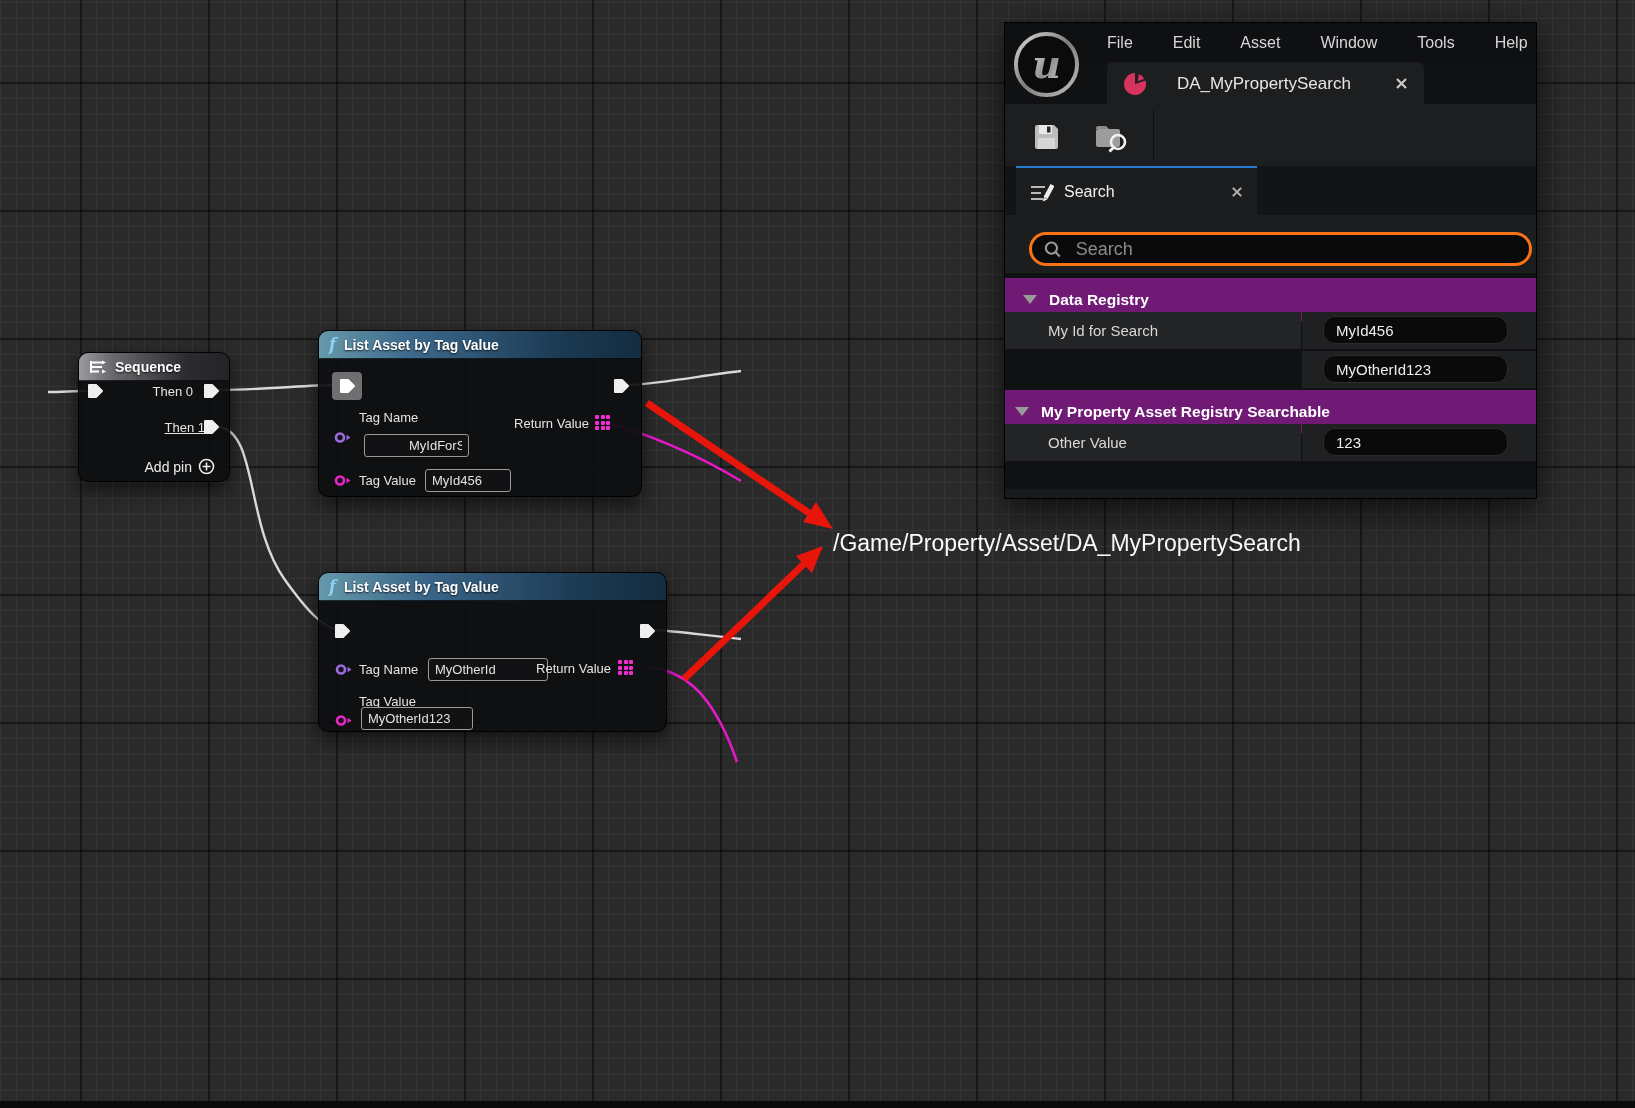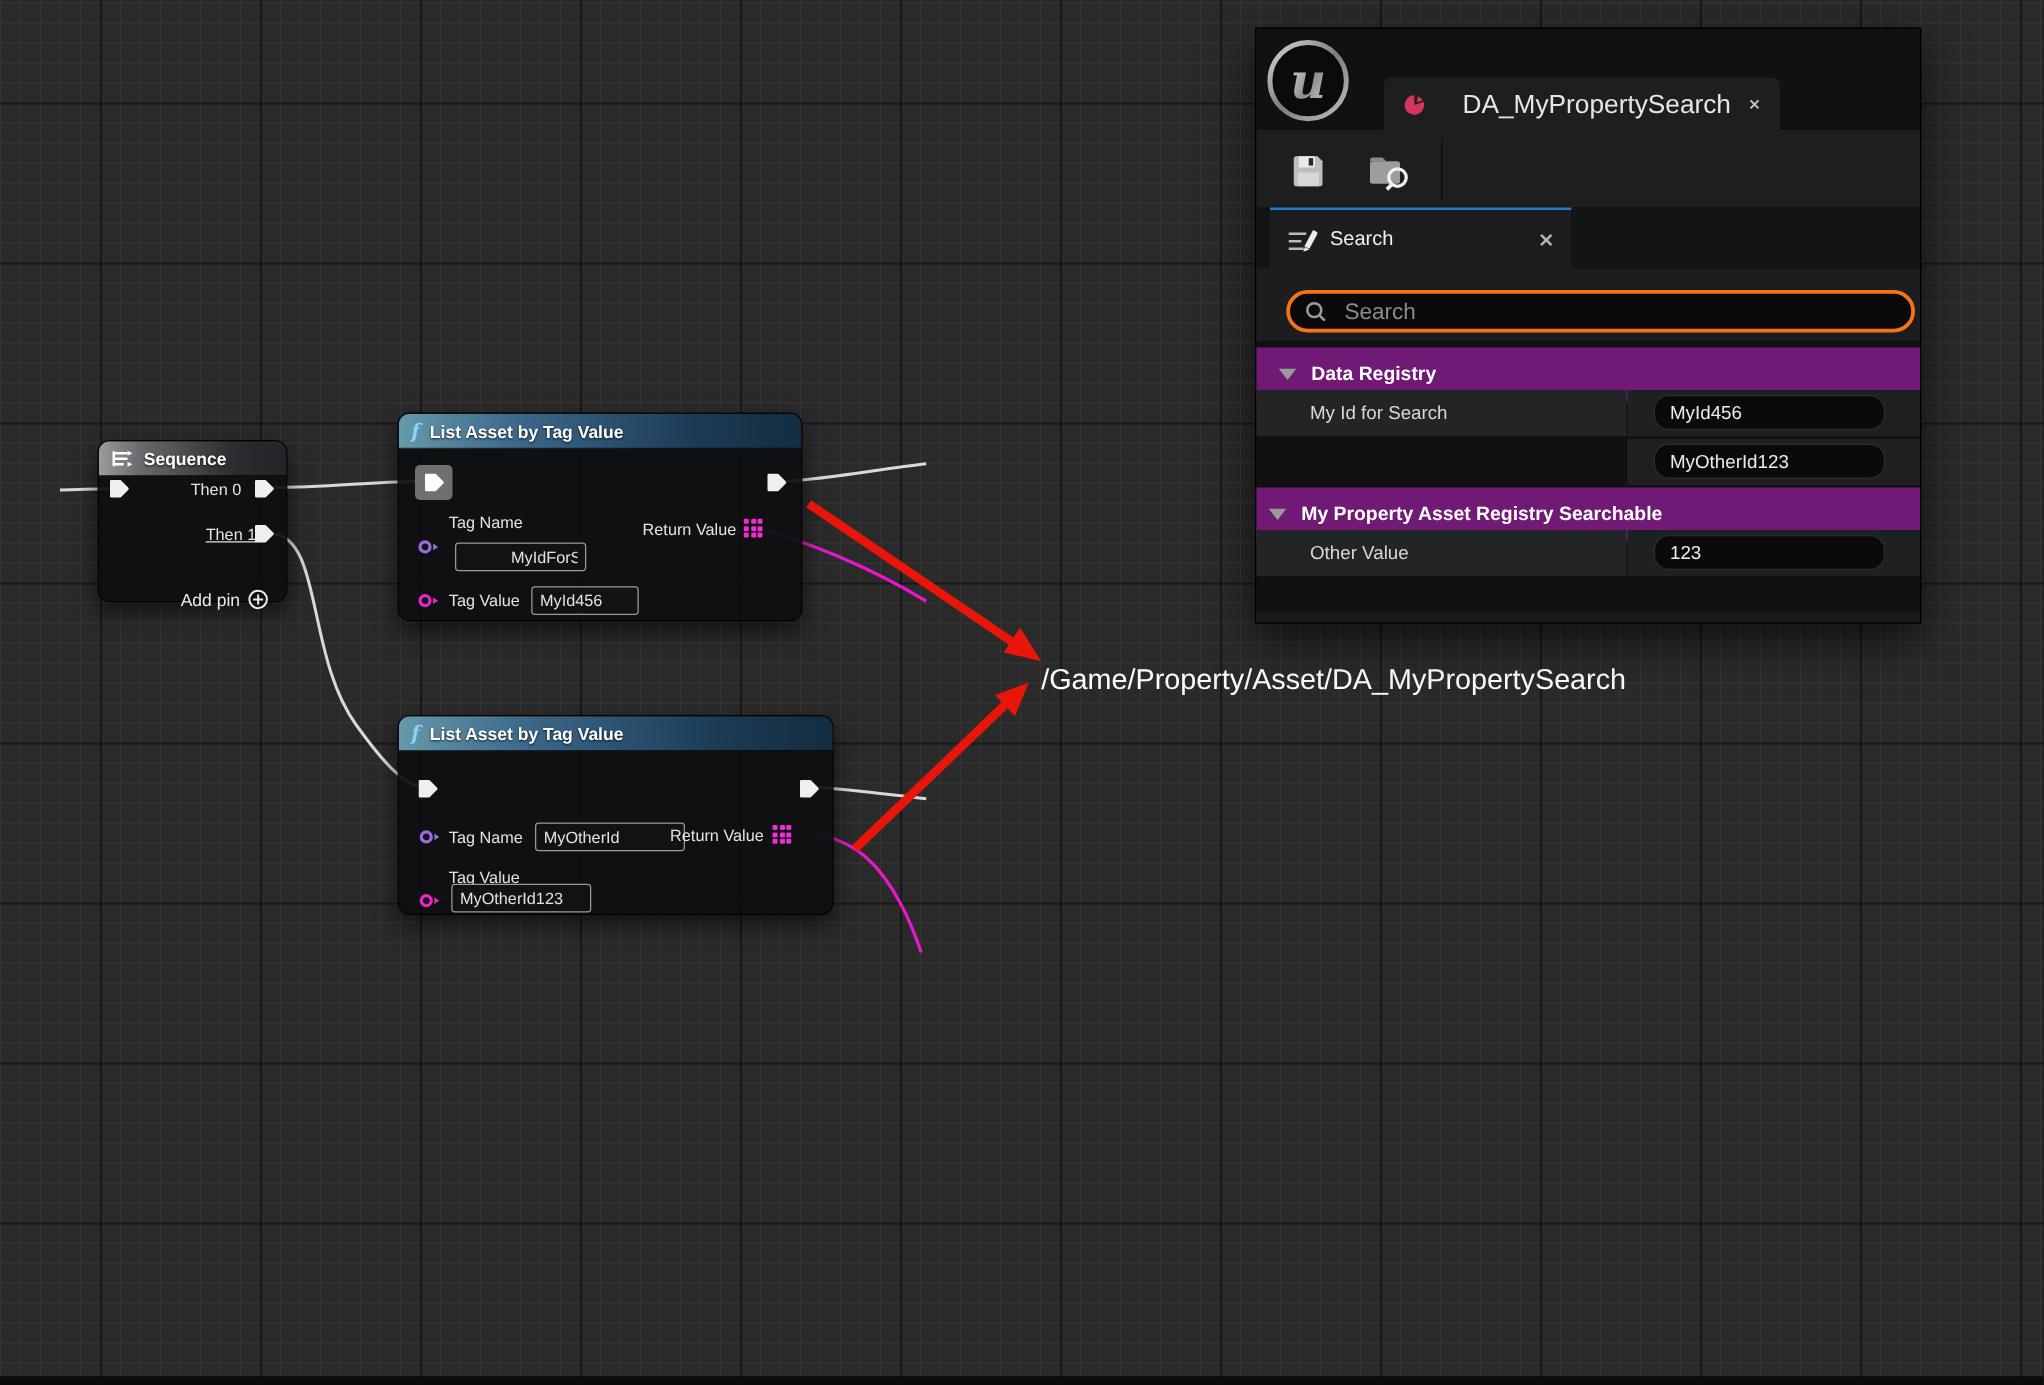--- a/index.html
+++ b/index.html
@@ -44,21 +44,21 @@
   
   .uewin{position:absolute;left:1004px;top:22px;width:533px;height:477px;background:#101113;
     border:1px solid #000;box-sizing:border-box;overflow:hidden;z-index:8;
     box-shadow:0 12px 34px rgba(0,0,0,.65);}
   .menubar{position:absolute;left:0;top:0;width:100%;height:39px;background:#0f1012;
     display:flex;align-items:center;gap:40px;padding-left:102px;box-sizing:border-box;}
   .menu-item{color:#d6d6d8;font-size:16px;white-space:nowrap;}
   .logo{position:absolute;left:8px;top:8px;width:67px;height:67px;z-index:3;}
   .asset-tab{position:absolute;left:102px;top:39px;width:317px;height:43px;background:#1d1e20;
     border-radius:6px 6px 0 0;display:flex;align-items:center;gap:14px;padding:0 16px;box-sizing:border-box;z-index:2;}
-  .asset-tab-label{color:#e6e6e6;font-size:21px;white-space:nowrap;flex:1;margin-left:16px;}
+  .asset-tab-label{color:#e6e6e6;font-size:17px;white-space:nowrap;flex:1;margin-left:16px;}
   .toolbar{position:absolute;left:0;top:81px;width:100%;height:62px;background:#1d1e20;}
   .tb-divider{position:absolute;left:148px;top:6px;width:1px;height:50px;background:#0e0e10;}
   .details-strip{position:absolute;left:0;top:143px;width:100%;height:49px;background:#131416;}
   .details-tab{position:absolute;left:11px;top:0;width:241px;height:49px;background:#1c1d1f;
     border-top:2px solid #2879d0;display:flex;align-items:center;gap:10px;padding:0 14px;box-sizing:border-box;}
   .details-label{color:#f0f0f0;font-size:16px;flex:1;}
   .search-area{position:absolute;left:0;top:192px;width:100%;height:58px;background:#1c1d1f;}
   .search-pill{position:absolute;left:24px;top:17px;width:503px;height:34px;background:#0a0a0b;
     border:3px solid #f97316;border-radius:17px;display:flex;align-items:center;gap:12px;
     padding:0 12px;box-sizing:border-box;}
@@ -114,21 +114,21 @@
       <polygon points="2,2 9,2 15,8 9,14 2,14" fill="#efefef" stroke="#efefef" stroke-width="2" stroke-linejoin="round"></polygon>
     </svg>
     <span class="pin-label" style="right:36px;top:31px;">Then 0</span>
     <svg class="execpin" style="left:124px;top:30px;" viewBox="0 0 17 16">
       <polygon points="2,2 9,2 15,8 9,14 2,14" fill="#efefef" stroke="#efefef" stroke-width="2" stroke-linejoin="round"></polygon>
     </svg>
     <span class="pin-label" style="right:24px;top:67px;text-decoration:underline;">Then 1</span>
     <svg class="execpin" style="left:124px;top:66px;" viewBox="0 0 17 16">
       <polygon points="2,2 9,2 15,8 9,14 2,14" fill="#efefef" stroke="#efefef" stroke-width="2" stroke-linejoin="round"></polygon>
     </svg>
-    <div class="addpin" style="right:14px;top:118px;">
+    <div class="addpin" style="right:14px;top:105px;">
       <span>Add pin</span>
       <svg width="17" height="17" viewBox="0 0 17 17">
         <circle cx="8.5" cy="8.5" r="7" fill="none" stroke="#ececec" stroke-width="1.6"></circle>
         <path d="M8.5,4.5 v8 M4.5,8.5 h8" stroke="#ececec" stroke-width="1.6"></path>
       </svg>
     </div>
   </div>
 
   <div class="node" style="left:318px;top:330px;width:322px;height:165px;">
     <div class="node-header hdr-fn">
@@ -208,20 +208,28 @@
   <svg class="overlay-arrows" width="1635" height="1108">
     <line x1="647" y1="403" x2="812" y2="515" stroke="#e8150a" stroke-width="7"></line>
     <polygon points="833,529 803,522 816,502" fill="#e8150a"></polygon>
     <line x1="684" y1="679" x2="806" y2="562" stroke="#e8150a" stroke-width="7"></line>
     <polygon points="823,546 812,573 796,556" fill="#e8150a"></polygon>
   </svg>
   <div class="path-text">/Game/Property/Asset/DA_MyPropertySearch</div>
 
   <div class="uewin">
 
+    <div class="menubar">
+      <span class="menu-item">File</span>
+      <span class="menu-item">Edit</span>
+      <span class="menu-item">Asset</span>
+      <span class="menu-item">Window</span>
+      <span class="menu-item">Tools</span>
+      <span class="menu-item">Help</span>
+    </div>
 
     <div class="toolbar">
       <svg class="iconbtn" style="left:28px;top:19px;" width="27" height="28" viewBox="0 0 27 28">
         <path d="M2,4 a2,2 0 0 1 2,-2 h17 l4,4 v18 a2,2 0 0 1 -2,2 h-19 a2,2 0 0 1 -2,-2 z" fill="#bdbdbd"></path>
         <rect x="6" y="2" width="13" height="9" fill="#e9e9e9"></rect>
         <rect x="14" y="3.5" width="3.5" height="6" fill="#2a2a2a"></rect>
         <rect x="5" y="15" width="17" height="11" fill="#d7d7d7"></rect>
       </svg>
       <svg class="iconbtn" style="left:89px;top:18px;" width="34" height="32" viewBox="0 0 34 32">
         <path d="M2,6 a2,2 0 0 1 2,-2 h8 l3,3 h-13 z" fill="#8b8b8b"></path>

